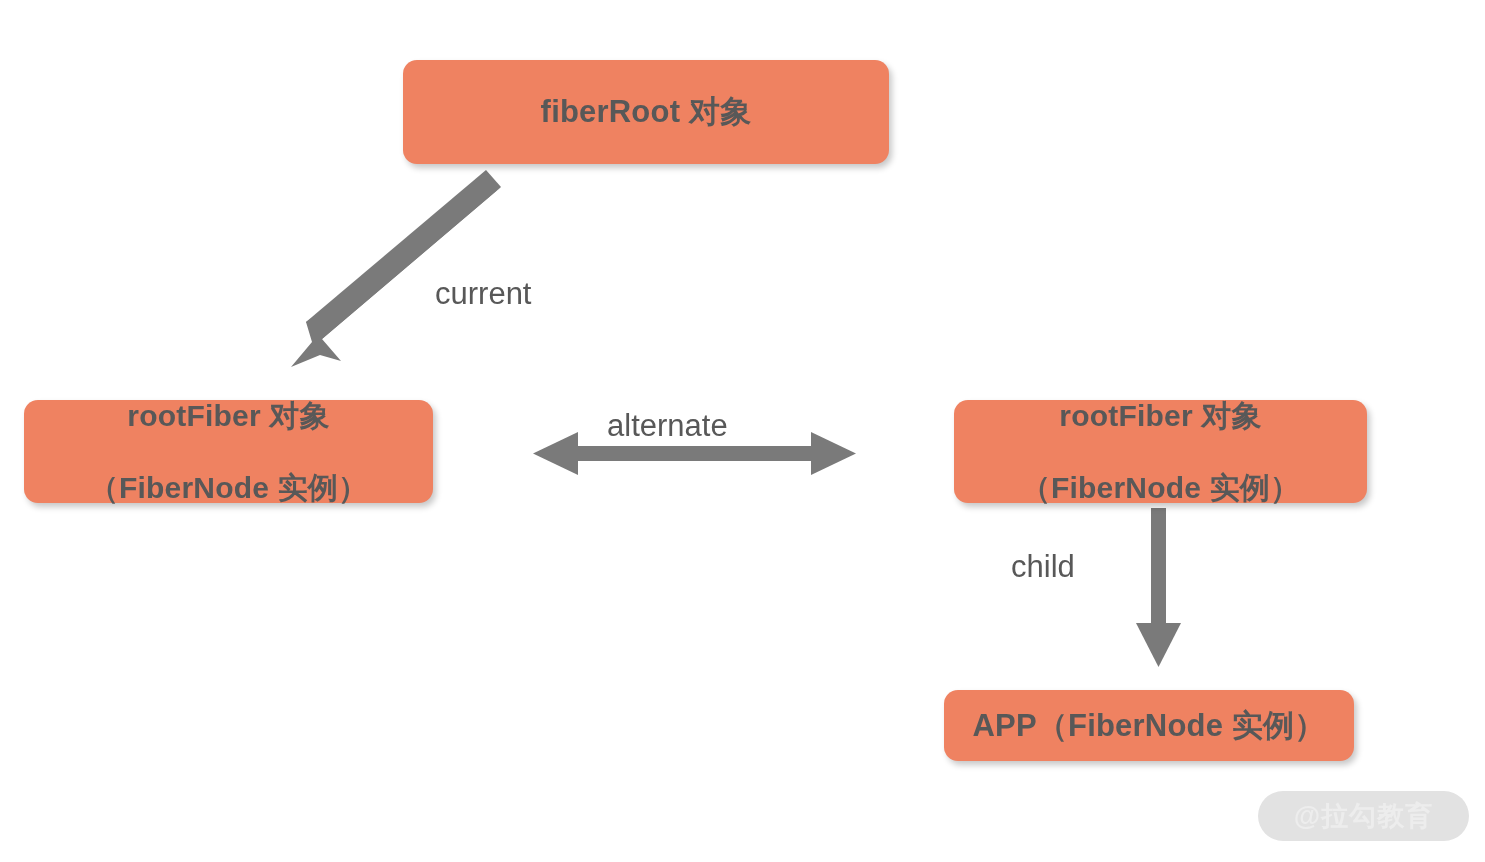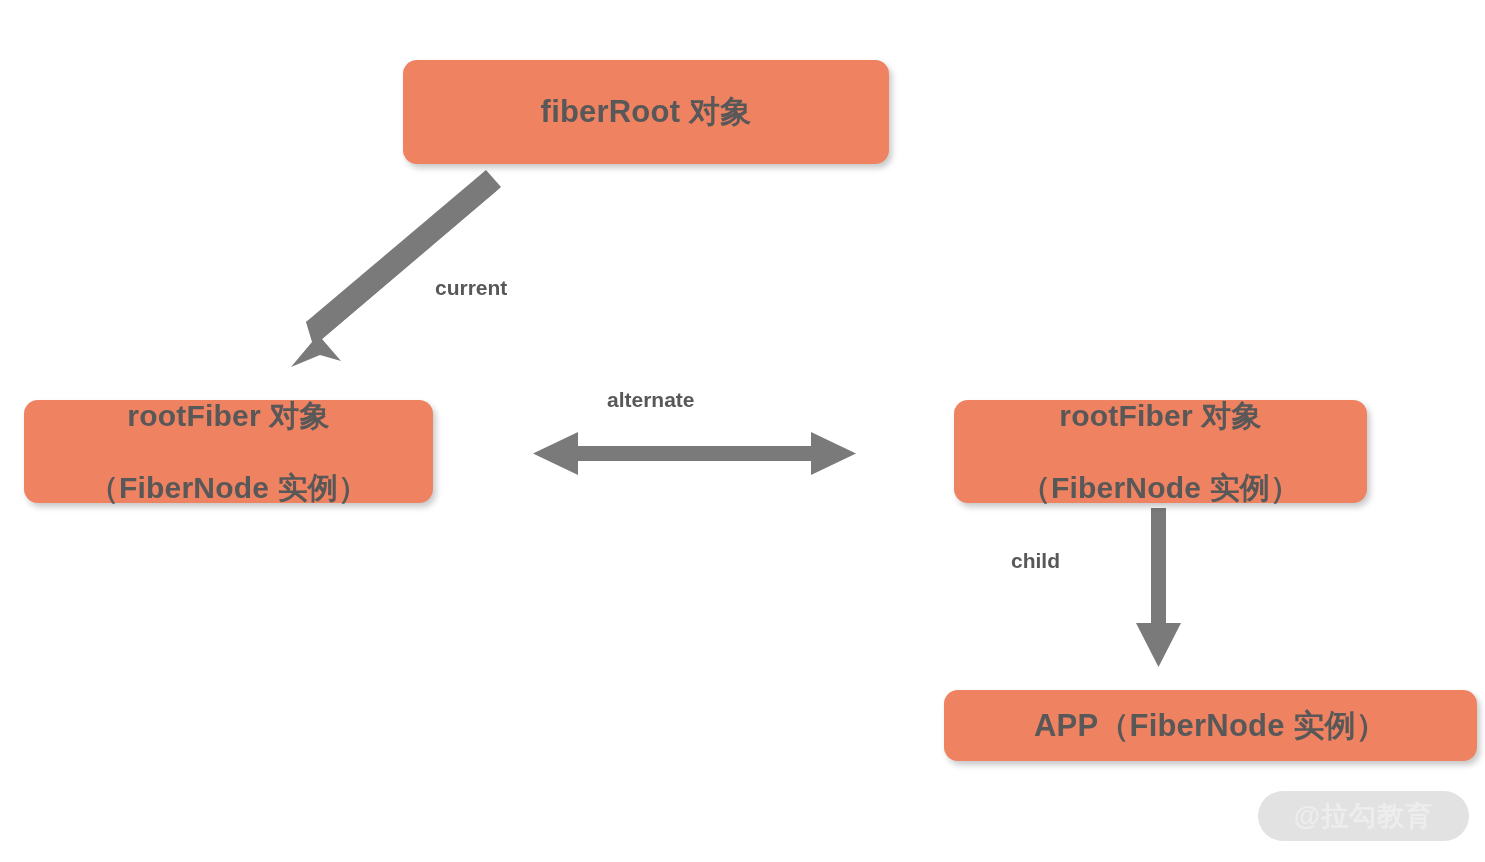--- a/index.html
+++ b/index.html
@@ -64,38 +64,38 @@
   #box-rootfiber-alternate {
     left: 954px;
     top: 400px;
     width: 413px;
     height: 103px;
     font-size: 30px;
   }
   #box-app {
     left: 944px;
     top: 690px;
-    width: 533px;
+    width: 410px;
     height: 71px;
     font-size: 31px;
   }
   .edge-label {
     position: absolute;
     color: #585858;
-    font-weight: bold;
-    font-size: 21px;
+    font-weight: normal;
+    font-size: 31px;
     white-space: nowrap;
   }
   #label-current {
     left: 435px;
     top: 276px;
   }
   #label-alternate {
     left: 607px;
-    top: 388px;
+    top: 408px;
   }
   #label-child {
     left: 1011px;
     top: 549px;
   }
   #watermark {
     position: absolute;
     left: 1258px;
     top: 791px;
     width: 211px;

